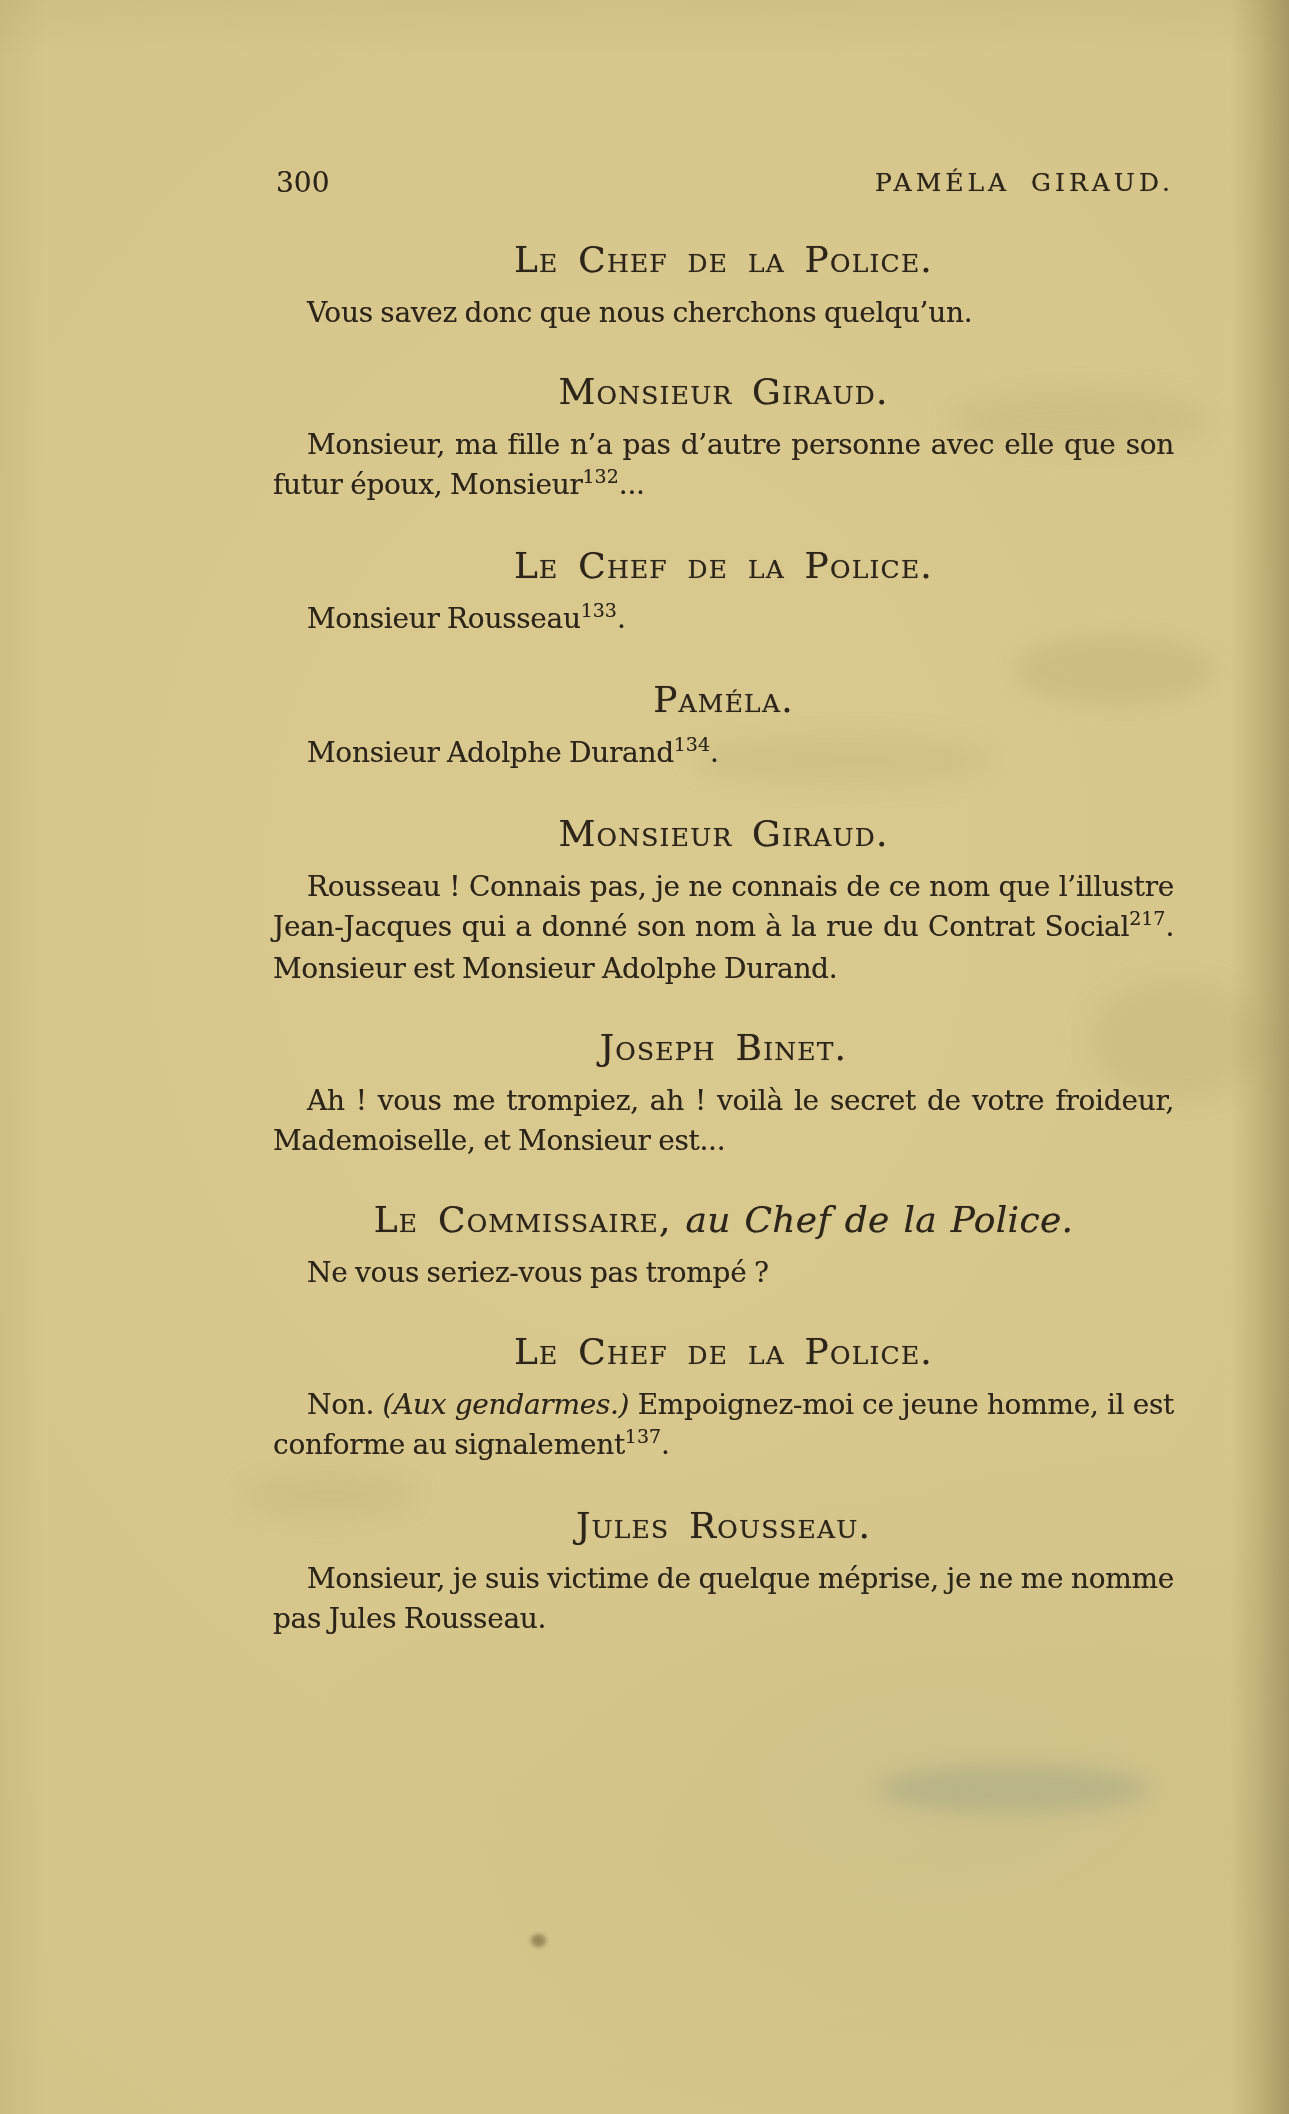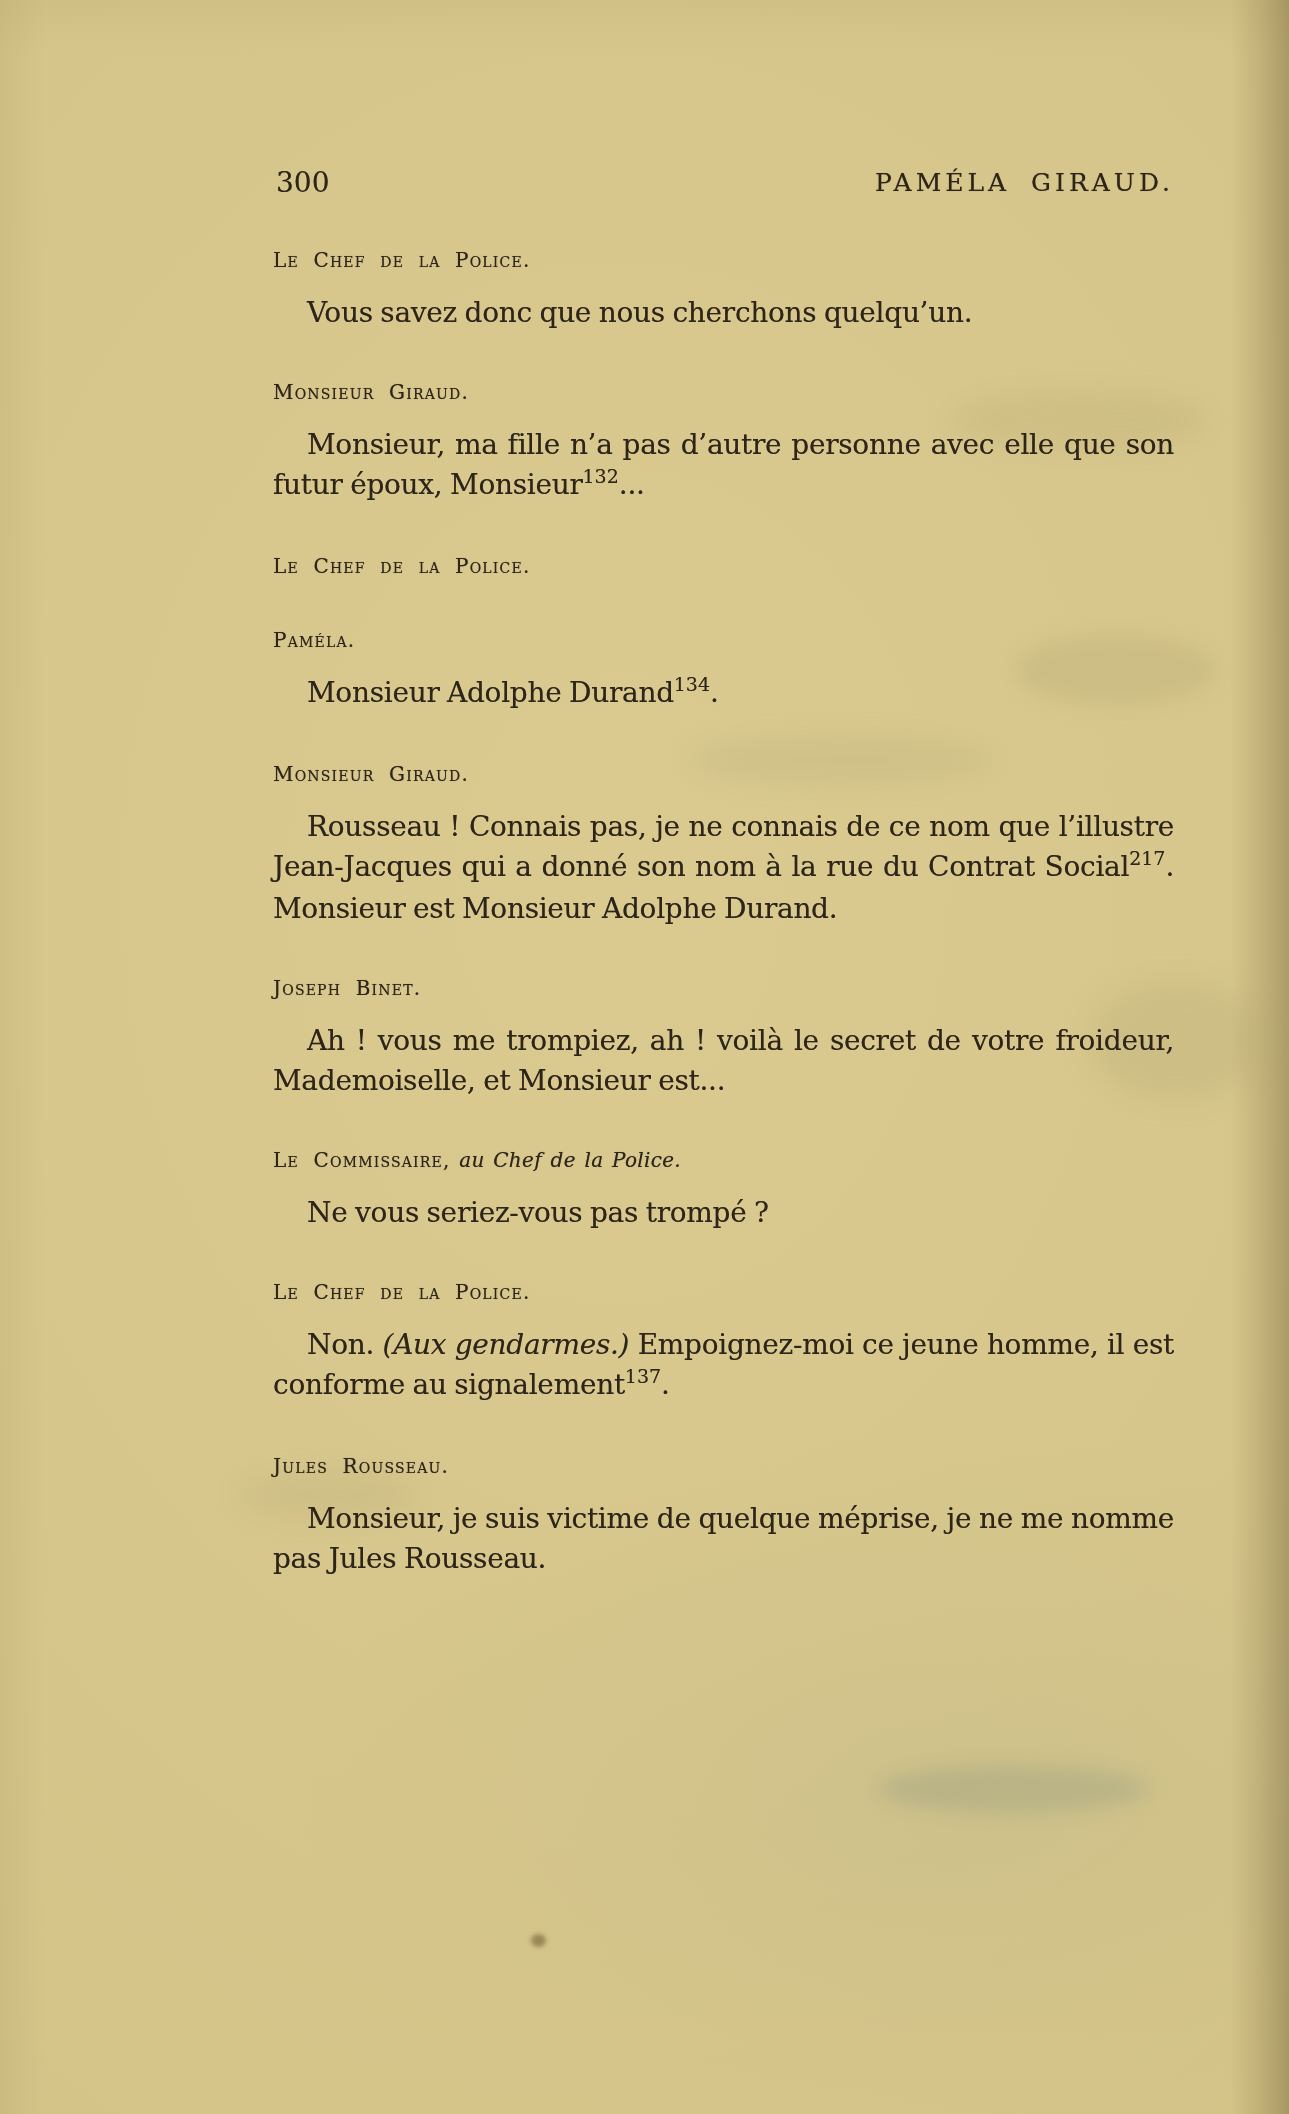--- a/index.html
+++ b/index.html
@@ -33,22 +33,23 @@
   }
   .running-title{
     text-align:right;
     font-size:25px;line-height:36px;
     letter-spacing:4px;word-spacing:9px;
     text-shadow:0 0 .7px rgba(45,37,26,.6);
   }
 
   .speech{margin-top:44px;}
   .speaker{
+    text-align:center;
     font-variant:small-caps;
-    font-size:20px;line-height:30px;
+    font-size:36px;line-height:30px;
     letter-spacing:1.2px;word-spacing:7px;
     text-shadow:0 0 .7px rgba(45,37,26,.6);
   }
   .speaker .it{
     font-variant:normal;
     letter-spacing:.3px;word-spacing:2px;
   }
   .para{
     margin:18px 0 0 0;
     font-size:28px;line-height:40px;
@@ -95,20 +96,21 @@
         <div class="speech">
           <div class="speaker"><span>Le Chef de la Police.</span></div>
           <p class="para"><span>Vous savez donc que nous cherchons quelqu’un.</span></p>
         </div>
         <div class="speech">
           <div class="speaker"><span>Monsieur Giraud.</span></div>
           <p class="para"><span>Monsieur, ma fille n’a pas d’autre personne avec elle que son futur époux, Monsieur</span><sup class="fn">132</sup><span>...</span></p>
         </div>
         <div class="speech">
           <div class="speaker"><span>Le Chef de la Police.</span></div>
+          <p class="para"><span>Monsieur Rousseau</span><sup class="fn">133</sup><span>.</span></p>
         </div>
         <div class="speech">
           <div class="speaker"><span>Paméla.</span></div>
           <p class="para"><span>Monsieur Adolphe Durand</span><sup class="fn">134</sup><span>.</span></p>
         </div>
         <div class="speech">
           <div class="speaker"><span>Monsieur Giraud.</span></div>
           <p class="para"><span>Rousseau&nbsp;! Connais pas, je ne connais de ce nom que l’illustre Jean-Jacques qui a donné son nom à la rue du Contrat Social</span><sup class="fn">217</sup><span>. Monsieur est Monsieur Adolphe Durand.</span></p>
         </div>
         <div class="speech">

